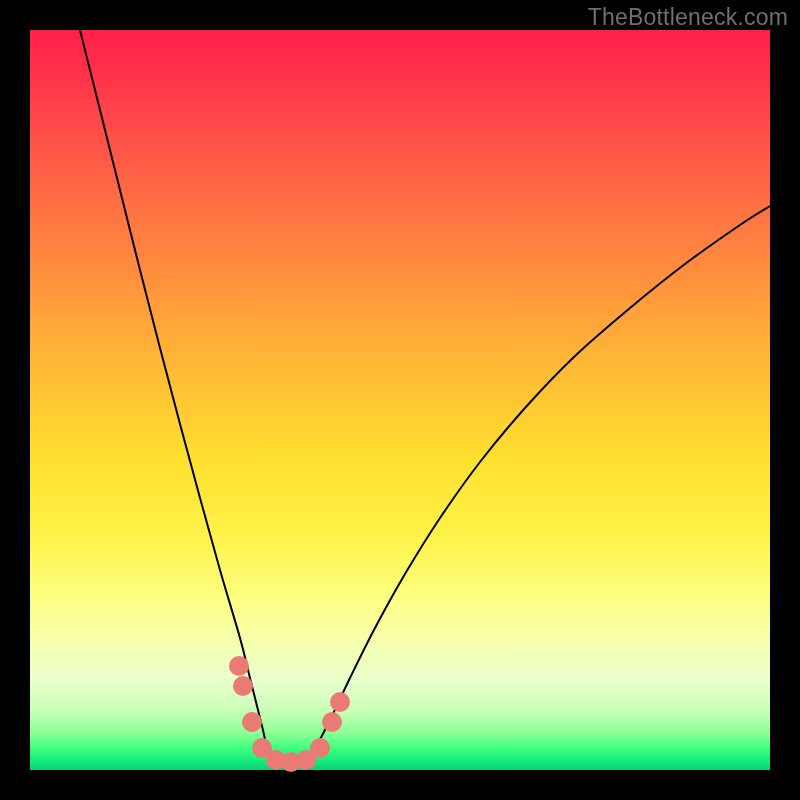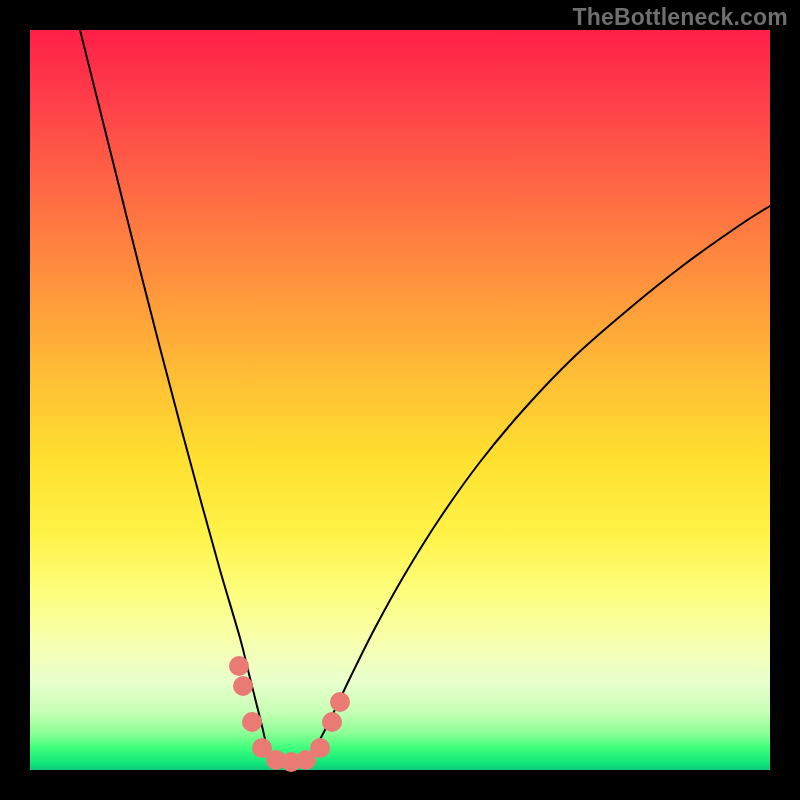--- a/index.html
+++ b/index.html
@@ -50,21 +50,21 @@
     width: 740px;
     height: 740px;
     overflow: visible;
   }
   .watermark {
     position: absolute;
     top: 4px;
     right: 12px;
     color: #6f6f6f;
     font-size: 23px;
-    font-weight: 700;
+    font-weight: 400;
     letter-spacing: 0.2px;
     user-select: none;
   }
 </style>
 </head>
 <body>
 
 <div class="frame">
   <div class="watermark">TheBottleneck.com</div>
   <div class="plot">

